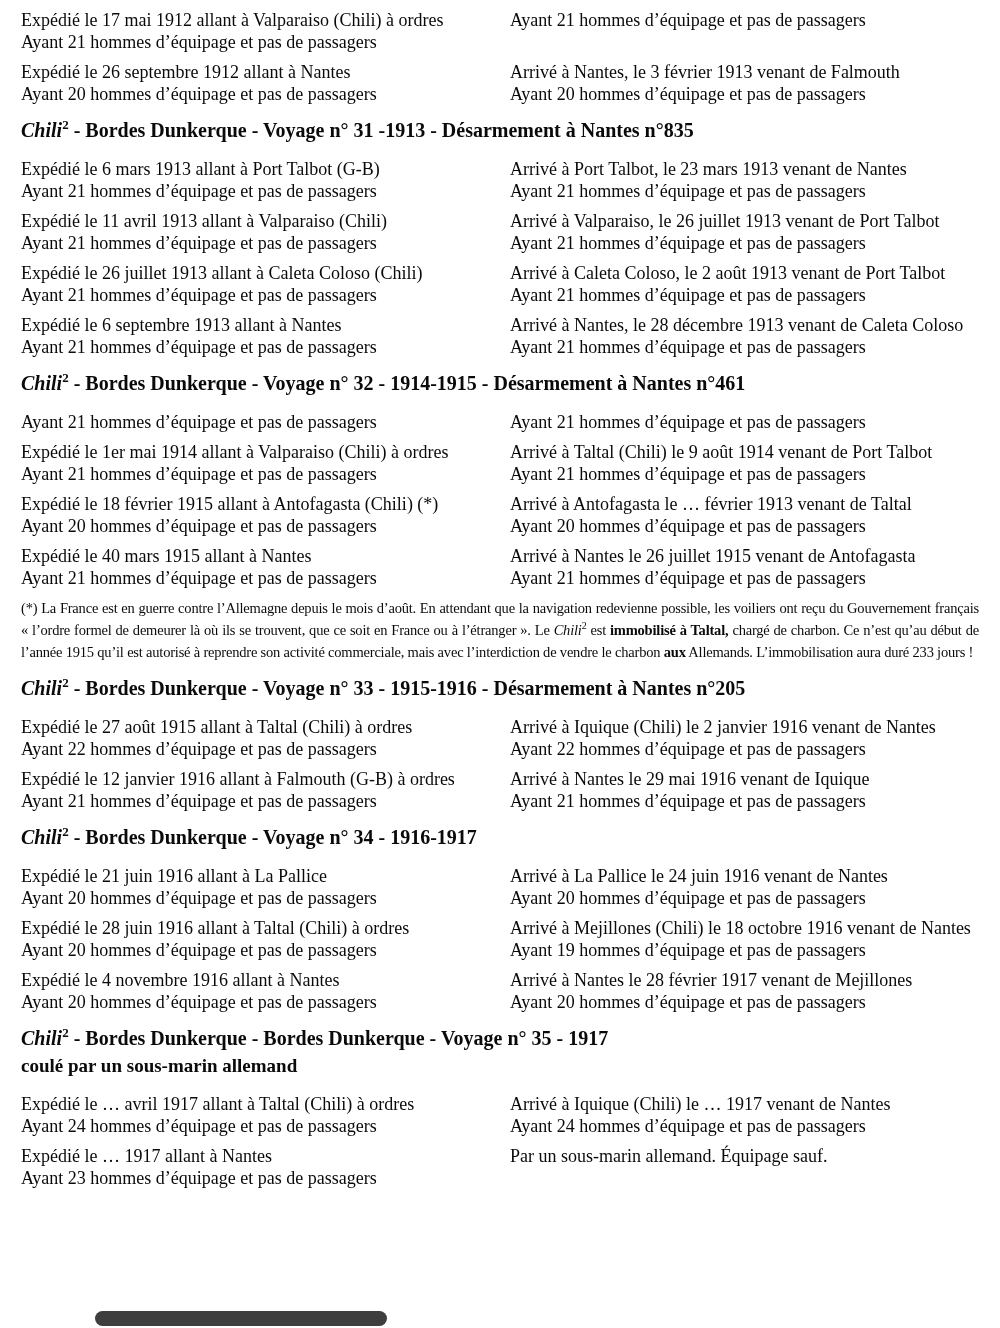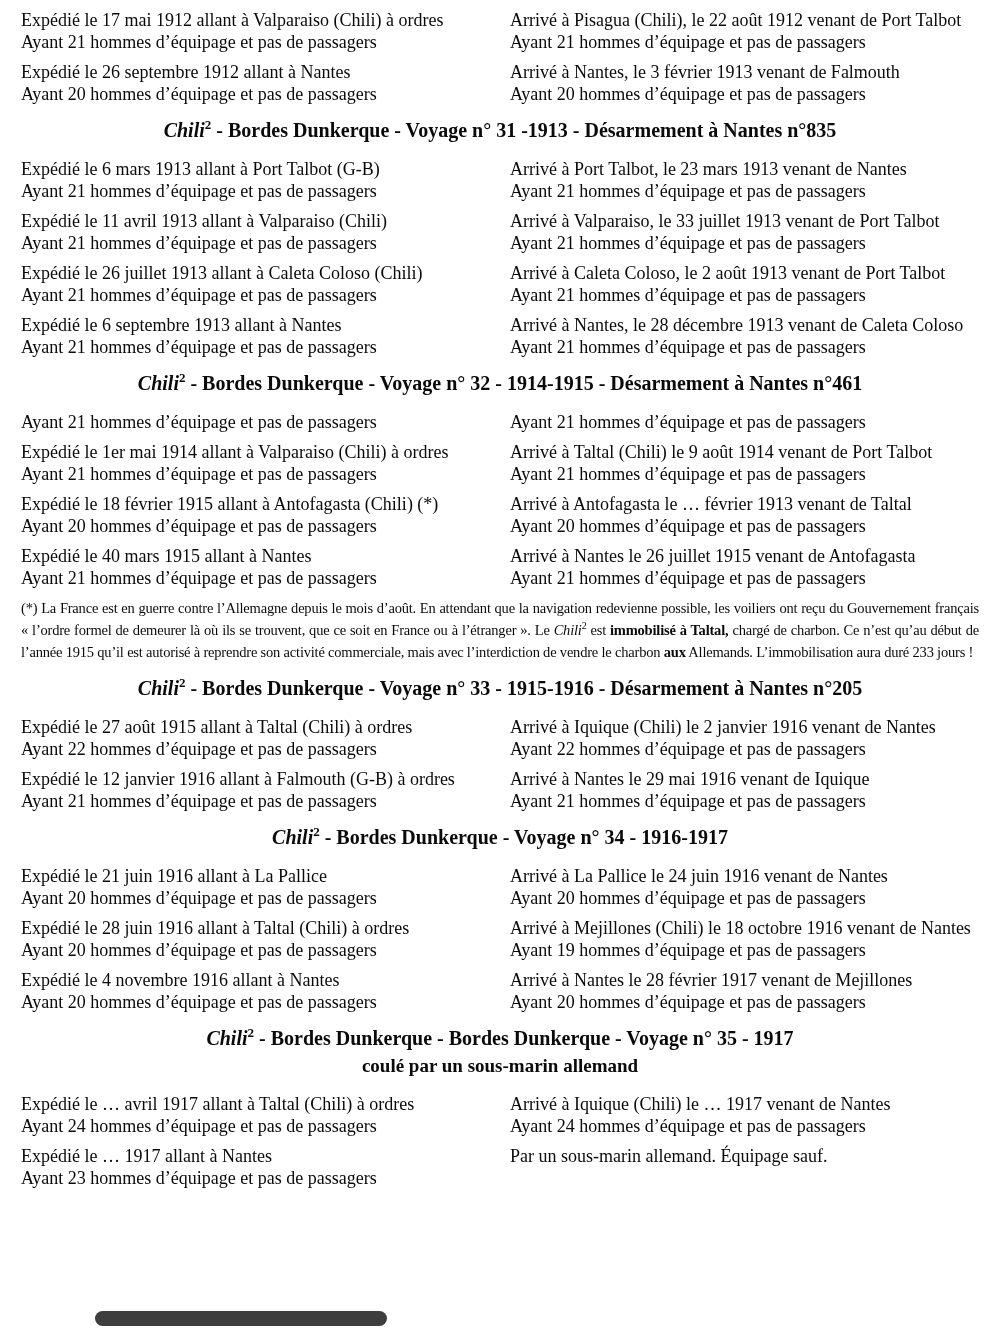--- a/index.html
+++ b/index.html
@@ -12,21 +12,21 @@
     color: #0a0a0a;
     font-family: "Liberation Serif", "DejaVu Serif", serif;
     padding: 9px 21px 0 21px;
     overflow: hidden;
   }
   .entry { display: flex; margin-bottom: 8px; }
   .ecol { flex: 0 0 489px; width: 489px; }
   .ecol.right { flex: 1 1 auto; width: auto; }
   .line { font-size: 18px; line-height: 22px; white-space: nowrap; }
   .vheader {
-    text-align: center;
+    text-align: left;
     font-weight: bold;
     font-size: 20px;
     line-height: 25px;
     margin: 13px 0 15px 0;
   }
   .vheader .ship { font-style: italic; }
   .vheader sup { font-size: 13px; line-height: 0; }
   .vheader .sub-line { display: block; font-size: 19px; margin-top: 2px; }
   .footnote {
     font-size: 14.5px;
@@ -52,21 +52,20 @@
 <body>
 
 <div class="page">
 
   <div class="entry">
     <div class="ecol left">
       <div class="line">Expédié le 17 mai 1912 allant à Valparaiso (Chili) à ordres</div>
       <div class="line">Ayant 21 hommes d’équipage et pas de passagers</div>
     </div>
     <div class="ecol right">
-      <div class="line">Arrivé à Pisagua (Chili), le 22 août 1912 venant de Port Talbot</div>
       <div class="line">Ayant 21 hommes d’équipage et pas de passagers</div>
     </div>
   </div>
   <div class="entry">
     <div class="ecol left">
       <div class="line">Expédié le 26 septembre 1912 allant à Nantes</div>
       <div class="line">Ayant 20 hommes d’équipage et pas de passagers</div>
     </div>
     <div class="ecol right">
       <div class="line">Arrivé à Nantes, le 3 février 1913 venant de Falmouth</div>
@@ -86,21 +85,21 @@
       <div class="line">Arrivé à Port Talbot, le 23 mars 1913 venant de Nantes</div>
       <div class="line">Ayant 21 hommes d’équipage et pas de passagers</div>
     </div>
   </div>
   <div class="entry">
     <div class="ecol left">
       <div class="line">Expédié le 11 avril 1913 allant à Valparaiso (Chili)</div>
       <div class="line">Ayant 21 hommes d’équipage et pas de passagers</div>
     </div>
     <div class="ecol right">
-      <div class="line">Arrivé à Valparaiso, le 33 juillet 1913 venant de Port Talbot</div>
+      <div class="line">Arrivé à Valparaiso, le 26 juillet 1913 venant de Port Talbot</div>
       <div class="line">Ayant 21 hommes d’équipage et pas de passagers</div>
     </div>
   </div>
   <div class="entry">
     <div class="ecol left">
       <div class="line">Expédié le 26 juillet 1913 allant à Caleta Coloso (Chili)</div>
       <div class="line">Ayant 21 hommes d’équipage et pas de passagers</div>
     </div>
     <div class="ecol right">
       <div class="line">Arrivé à Caleta Coloso, le 2 août 1913 venant de Port Talbot</div>

